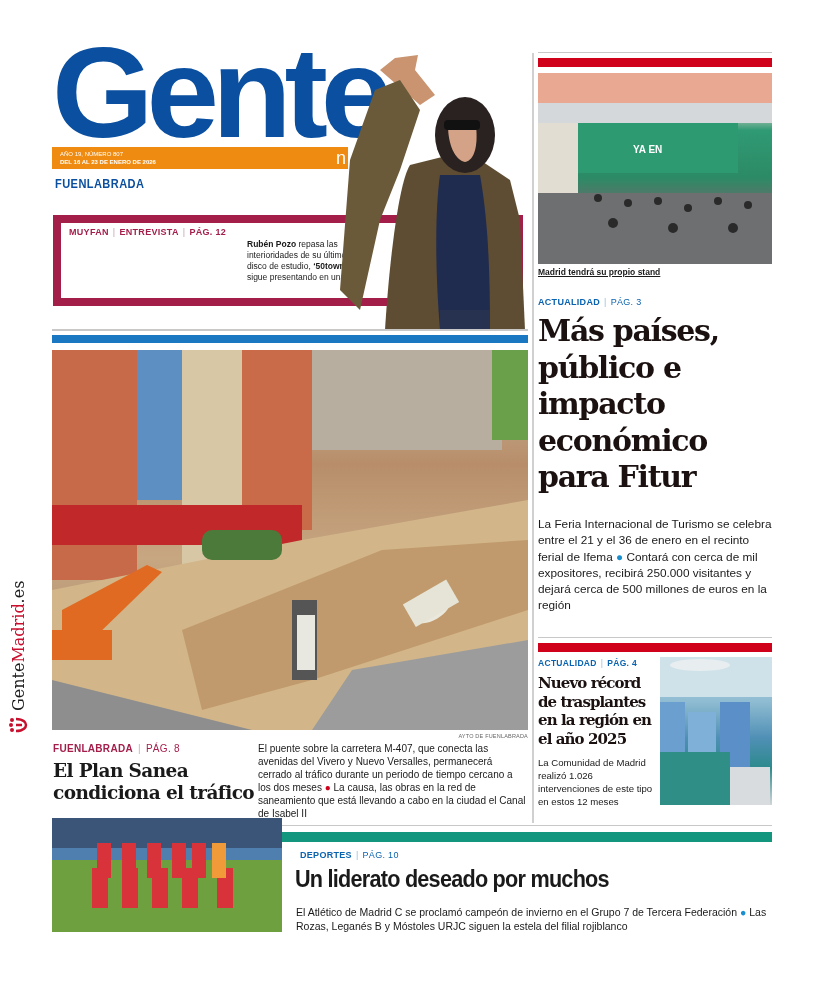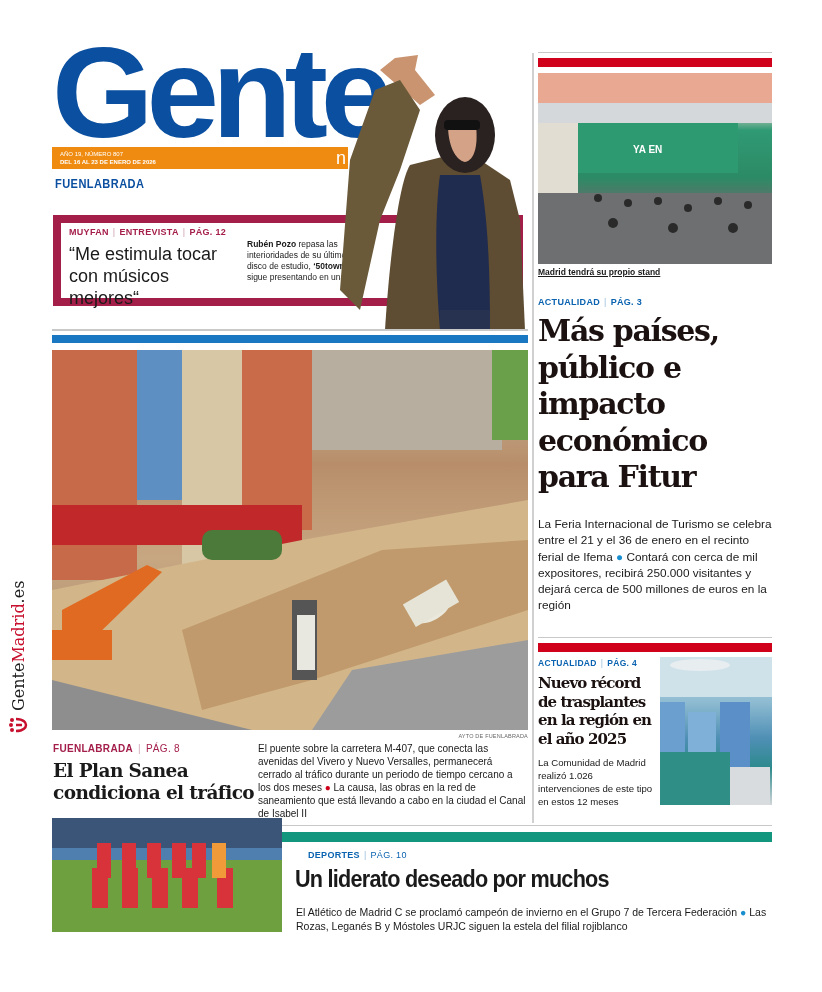--- a/index.html
+++ b/index.html
@@ -39,35 +39,35 @@
   .fuen-kicker .pg { font-weight: normal; }
   .fuen-title { left: 53px; top: 760px; width: 205px; font-family: "DejaVu Serif", serif; font-weight: bold; font-size: 18.5px; line-height: 22px; color: #1a1a1a; letter-spacing: -0.6px; }
   .fuen-body { left: 258px; top: 742px; width: 270px; font-size: 10px; line-height: 13px; color: #1a1a1a; }
   .dot-red { color: #d0021b; }
   .dot-blue { color: #1a8fd0; }
 
   
   .sports-photo { left: 52px; top: 818px; width: 230px; height: 114px; overflow: hidden; background: linear-gradient(180deg, #39557a 0%, #33507a 25%, #5f86a5 30%, #7aa64a 45%, #5f9b3a 100%); }
   .gray-rule-sports { left: 282px; top: 825px; width: 490px; height: 1px; background: #c8c8c8; }
   .teal-rule { left: 282px; top: 832px; width: 490px; height: 10px; background: #12967e; }
-  .sports-kicker { left: 308px; top: 850px; font-size: 9px; font-weight: bold; color: #0a63b0; letter-spacing: 0.3px; }
+  .sports-kicker { left: 300px; top: 850px; font-size: 9px; font-weight: bold; color: #0a63b0; letter-spacing: 0.3px; }
   .sports-kicker .sep { color: #9cc0de; font-weight: normal; padding: 0 4px; }
   .sports-kicker .pg { font-weight: normal; }
   .sports-title { left: 295px; top: 866px; font-size: 23px; font-weight: 900; color: #1a1a1a; letter-spacing: -0.8px; font-family: "Liberation Sans", sans-serif; transform: scaleX(0.94); transform-origin: left; }
   .sports-body { left: 296px; top: 905px; width: 480px; font-size: 10.5px; line-height: 14px; color: #1a1a1a; }
 
   
   .right-vline { left: 532px; top: 53px; width: 2px; height: 770px; background: #d0d0d0; }
   .r-gray-top { left: 538px; top: 52px; width: 234px; height: 1px; background: #c8c8c8; }
   .r-red-top { left: 538px; top: 58px; width: 234px; height: 9px; background: #d0021b; }
   .fitur-photo { left: 538px; top: 73px; width: 234px; height: 191px; overflow: hidden; background: linear-gradient(180deg, #e9b39d 0%, #d7d1c4 20%, #2f9a74 30%, #2c8a66 55%, #6b6d6c 70%, #9aa0a3 100%); }
   .fitur-caption { left: 538px; top: 267px; font-size: 8.5px; font-weight: bold; color: #1a1a1a; text-decoration: underline; }
   .fitur-kicker { left: 538px; top: 297px; font-size: 9px; font-weight: bold; color: #0a63b0; letter-spacing: 0.3px; }
   .fitur-kicker .sep { color: #9cc0de; font-weight: normal; padding: 0 4px; }
-  .fitur-kicker .pg { font-weight: bold; }
+  .fitur-kicker .pg { font-weight: normal; }
   .fitur-title { left: 538px; top: 313px; width: 234px; font-family: "DejaVu Serif", serif; font-weight: bold; font-size: 30px; line-height: 36.5px; color: #1a1110; letter-spacing: -1.3px; }
   .fitur-body { left: 538px; top: 516px; width: 236px; font-size: 11.8px; line-height: 16.3px; color: #1a1a1a; }
 
   .r-gray-mid { left: 538px; top: 637px; width: 234px; height: 1px; background: #c8c8c8; }
   .r-red-mid { left: 538px; top: 643px; width: 234px; height: 9px; background: #d0021b; }
   .trans-kicker { left: 538px; top: 658px; font-size: 8.5px; font-weight: bold; color: #0a63b0; letter-spacing: 0.3px; }
   .trans-kicker .sep { color: #9cc0de; font-weight: normal; padding: 0 4px; }
   .trans-kicker .pg { font-weight: bold; margin-top: 29px; }
   .trans-title { left: 538px; top: 674px; width: 120px; font-family: "DejaVu Serif", serif; font-weight: bold; font-size: 15px; line-height: 18.5px; color: #1a1110; letter-spacing: -0.9px; }
   .trans-body { left: 538px; top: 756px; width: 118px; font-size: 9.6px; line-height: 13px; color: #1a1a1a; }
@@ -86,21 +86,20 @@
   <div class="l1">AÑO 19, NÚMERO 807</div>
   <div class="l2">DEL 16 AL 23 DE ENERO DE 2026</div>
   <span class="n">n</span>
 </div>
 <div class="abs locale">FUENLABRADA</div>
 
 <div class="abs interview">
   <div class="kicker">
     <span>MUYFAN</span><span class="sep">|</span><span>ENTREVISTA</span><span class="sep">|</span><span class="pg">PÁG. 12</span>
   </div>
-  <div class="quote">“Me estimula tocar con músicos mejores“</div>
   <div class="summary"><b>Rubén Pozo</b><span> repasa las interioridades de su último disco de estudio, </span><b>‘50town’</b><span>, que sigue presentando en una gira</span></div>
 </div>
 
 <svg class="abs person" viewBox="0 0 190 280">
   <path d="M80 55 L40 20 L55 8 L78 5 L75 20 L95 45 Z" fill="#c9946f"></path>
   <path d="M10 110 L35 40 L60 30 L80 60 L60 120 L40 170 L20 260 L0 240 Z" fill="#6b5a3a"></path>
   <path d="M70 115 C60 130 50 200 45 280 L185 280 L180 170 L170 130 L140 110 L110 105 Z" fill="#5e4d33"></path>
   <path d="M100 125 C95 160 95 220 100 280 L150 280 C150 220 148 170 140 125 Z" fill="#1f2b4f"></path>
   <ellipse cx="125" cy="85" rx="30" ry="38" fill="#2a2220"></ellipse>
   <path d="M108 75 C108 95 115 110 125 112 C135 110 138 95 136 75 Z" fill="#d4a387"></path>

